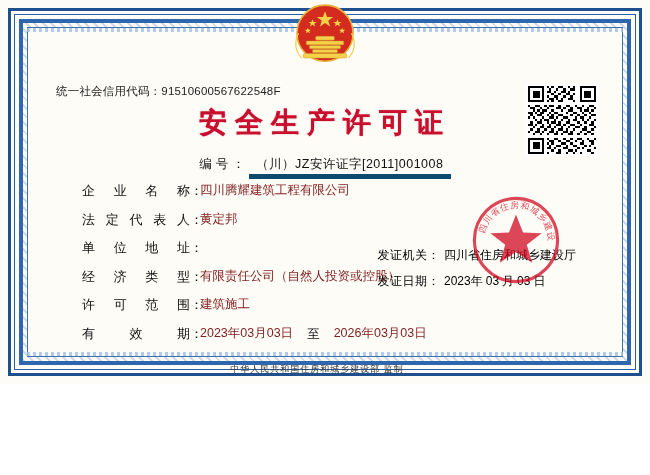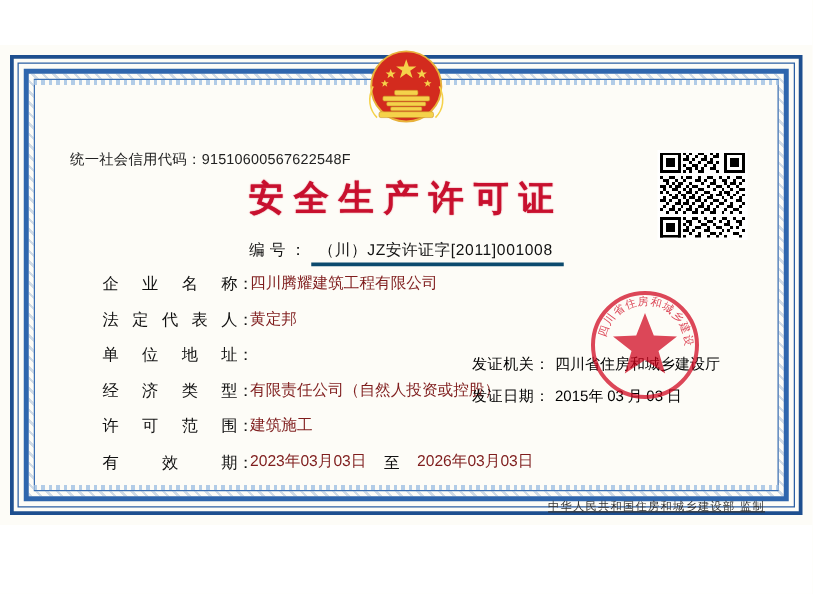--- a/index.html
+++ b/index.html
@@ -7,21 +7,20 @@
     width:650px;height:475px;
     background:#ffffff;
     font-family:"Liberation Sans","DejaVu Sans",sans-serif;
     overflow:hidden;
   }
   .cert{
     position:relative;
     width:650px;height:384px;
     background:#fdfcf7;
     box-sizing:border-box;
-    margin-top:36px;
   }
   
   .frame-outer{
     position:absolute;left:8px;top:8px;right:8px;bottom:8px;
     border:3px solid #1e4f8f;
     box-sizing:border-box;
   }
   .frame-mid{
     position:absolute;left:14px;top:14px;right:14px;bottom:14px;
     border:1px solid #2a5ea3;
@@ -82,24 +81,24 @@
   }
   .docnum{
     position:absolute;left:0;right:0;top:122px;
     text-align:center;
     font-size:12.5px;color:#111;
     letter-spacing:.5px;
   }
   .docnum .lbl{letter-spacing:4px;}
   .docnum .underline{
     display:inline-block;
-    border-bottom:3px solid #0c4a6e;
+    border-bottom:5px solid #0c4a6e;
     padding:0 6px 1px 6px;
     min-width:190px;
-    text-align:left;
+    text-align:center;
   }
 
   .fields{
     position:absolute;left:48px;right:30px;top:148px;
   }
   .row{
     display:flex;
     align-items:flex-end;
     margin-bottom:10.5px;
     font-size:13px;
@@ -141,26 +140,25 @@
   .signblock .slabel{letter-spacing:.5px;}
   .signblock .sval{padding-left:4px;}
 
   .seal{
     position:absolute;right:52px;bottom:62px;
     width:96px;height:96px;
     z-index:5;
     pointer-events:none;
   }
   .footer{
-    position:absolute;left:0;right:4px;bottom:-26px;
-    text-align:right;
+    position:absolute;left:0;right:16px;bottom:-26px;
+    text-align:center;
     font-size:9px;
     color:#333;
     letter-spacing:1px;
-    text-decoration:underline;
   }
   .date-sep{padding:0 3px;}
 </style>
 </head>
 <body>
 
 <div class="cert">
 
   <div class="frame-outer"></div>
   <div class="frame-mid"></div>
@@ -494,20 +492,20 @@
           <textPath href="#sealArc" startOffset="6%">四川省住房和城乡建设厅</textPath>
         </text>
       </g>
     </svg>
 
     <div class="signblock">
       <div class="srow">
         <span class="slabel">发证机关：</span><span class="sval">四川省住房和城乡建设厅</span>
       </div>
       <div class="srow">
-        <span class="slabel">发证日期：</span><span class="sval">2015</span><span>年</span><span class="date-sep">03</span><span>月</span><span class="date-sep">03</span><span>日</span>
+        <span class="slabel">发证日期：</span><span class="sval">2023</span><span>年</span><span class="date-sep">03</span><span>月</span><span class="date-sep">03</span><span>日</span>
       </div>
     </div>
 
     <div class="footer">中华人民共和国住房和城乡建设部  监制</div>
 
   </div>
 </div>
 
 </body></html>

